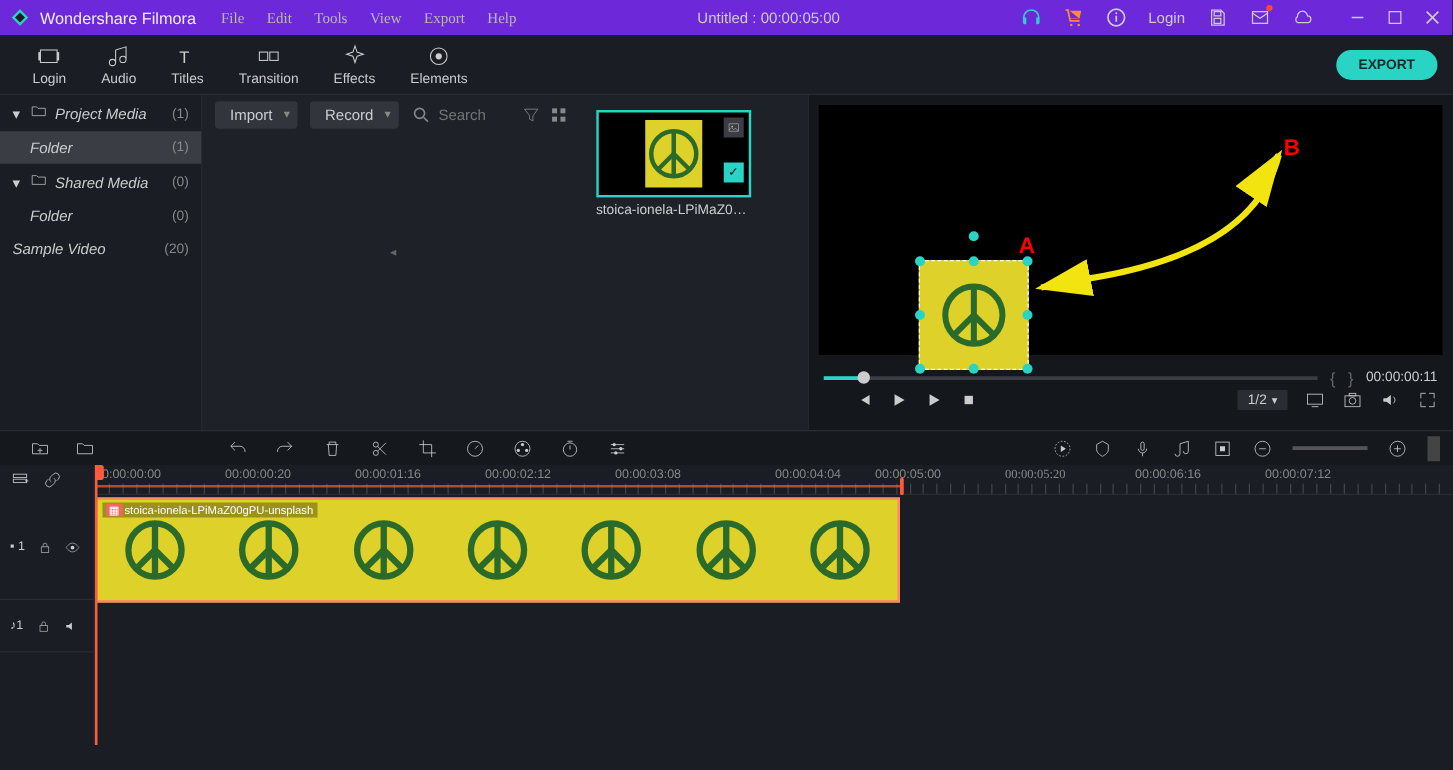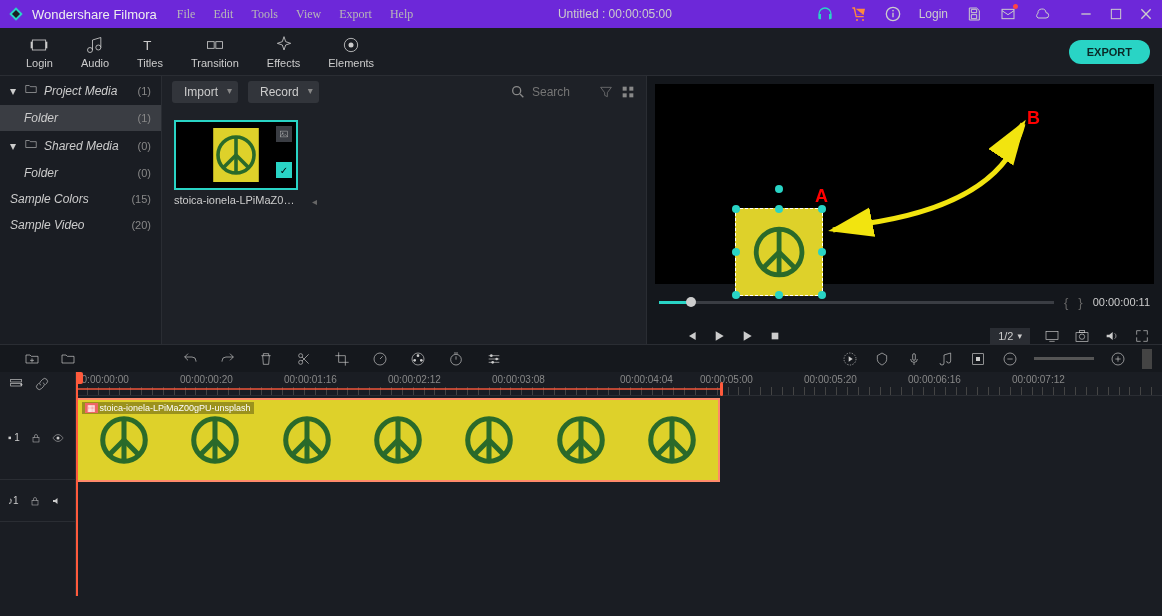--- a/index.html
+++ b/index.html
@@ -25,21 +25,21 @@
 .main { display: flex; height: 268px; }
 .sidebar { width: 162px; background: #1a1d23; border-right: 1px solid #2a2d33; }
 .side-item { display: flex; align-items: center; padding: 6px 10px; color: #ccc; cursor: pointer; }
 .side-item.active { background: #3a3d43; }
 .side-item .arrow { width: 10px; margin-right: 4px; }
 .side-item .folder-icon { width: 14px; margin-right: 6px; }
 .side-item .label { flex: 1; font-size: 12px; font-style: italic; }
 .side-item .count { color: #888; font-size: 11px; }
 .side-indent { padding-left: 24px; }
 
-.media-area { flex: 1; display: flex; flex-direction: column; background: #1e2127; position: relative; }
+.media-area { flex: 1; display: flex; flex-direction: row; background: #1e2127; position: relative; }
 .media-toolbar { height: 32px; display: flex; align-items: center; padding: 0 10px; gap: 10px; }
 .dropdown { background: #32353b; padding: 4px 20px 4px 12px; border-radius: 3px; color: #ccc; font-size: 12px; position: relative; cursor: pointer; }
 .dropdown::after { content: "▾"; position: absolute; right: 6px; font-size: 10px; color: #888; }
 .searchbox { margin-left: auto; display: flex; align-items: center; gap: 6px; color: #888; }
 .searchbox input { background: transparent; border: none; color: #ccc; font-size: 12px; outline: none; width: 60px; }
 .media-grid { padding: 12px; }
 .media-thumb { width: 124px; }
 .thumb-img { width: 124px; height: 70px; border: 2px solid #29d4c5; background: #000; display: flex; align-items: center; justify-content: center; position: relative; }
 .thumb-badges { position: absolute; right: 4px; top: 4px; display: flex; flex-direction: column; gap: 20px; align-items: center; }
 .badge { width: 16px; height: 16px; background: #3a3d43; display: flex; align-items: center; justify-content: center; font-size: 10px; }
@@ -59,21 +59,21 @@
 .ann-a { left: 160px; top: 102px; color: #f00; font-size: 18px; font-weight: bold; }
 .ann-b { left: 372px; top: 24px; color: #f00; font-size: 18px; font-weight: bold; }
 
 .preview-scrub { height: 20px; padding: 0 12px; display: flex; align-items: center; gap: 10px; }
 .scrub-track { flex: 1; height: 3px; background: #3a3d43; position: relative; }
 .scrub-fill { height: 100%; width: 8%; background: #29d4c5; }
 .scrub-knob { width: 10px; height: 10px; background: #ccc; border-radius: 50%; position: absolute; left: 8%; top: -4px; margin-left: -5px; }
 .timecode { color: #ccc; font-size: 11px; }
 .braces { color: #666; font-size: 13px; }
 
-.preview-controls { height: 32px; display: flex; align-items: flex-end; padding: 0 12px; gap: 14px; }
+.preview-controls { height: 32px; display: flex; align-items: flex-start; padding: 0 12px; gap: 14px; }
 .pc-center { display: flex; gap: 12px; margin-left: 24px; }
 .pc-right { margin-left: auto; display: flex; align-items: center; gap: 14px; }
 .pc-sel { font-size: 11px; color: #ccc; display: flex; align-items: center; gap: 4px; background: #2a2d33; padding: 2px 8px; }
 
 .bottom-toolbar { height: 28px; background: #15181d; display: flex; align-items: center; padding: 0 10px; border-top: 1px solid #2a2d33; }
 .side-bottom { width: 162px; display: flex; gap: 20px; padding-left: 14px; }
 .bt-left { display: flex; gap: 22px; margin-left: 10px; }
 .bt-right { margin-left: auto; display: flex; align-items: center; gap: 16px; }
 .zoom-slider { width: 60px; height: 3px; background: #555; }
 
@@ -260,24 +260,20 @@
           <span class="arrow">▾</span>
           <span class="folder-icon"><svg viewBox="0 0 24 24" width="14" height="14">
               <path d="M3 6h6l2 2h10v10H3z" fill="none" stroke="currentColor"></path>
             </svg></span>
           <span class="label">Shared Media</span>
           <span class="count">(0)</span>
         </div>
         <div class="side-item ptr side-indent">
           <span class="label">Folder</span>
           <span class="count">(0)</span>
-        </div>
-        <div class="side-item ptr">
-          <span class="label">Sample Colors</span>
-          <span class="count">(15)</span>
         </div>
         <div class="side-item ptr">
           <span class="label">Sample Video</span>
           <span class="count">(20)</span>
         </div>
       </div>
   </div>
 
   <div class="media-area">
     <div class="media-toolbar">
@@ -602,21 +598,21 @@
   <div class="tl-body">
     <div class="tl-ruler">
       <div id="ruler-ticks">
           <span class="tl-tick" style="left: 0px;">00:00:00:00</span>
           <span class="tl-tick" style="left: 104px;">00:00:00:20</span>
           <span class="tl-tick" style="left: 208px;">00:00:01:16</span>
           <span class="tl-tick" style="left: 312px;">00:00:02:12</span>
           <span class="tl-tick" style="left: 416px;">00:00:03:08</span>
           <span class="tl-tick" style="left: 520px; padding-left: 24px;">00:00:04:04</span>
           <span class="tl-tick" style="left: 624px;">00:00:05:00</span>
-          <span class="tl-tick" style="left: 728px;">00:00:05:20</span>
+          <span class="tl-tick" style="left: 728px; font-family: Liberation Serif, serif;">00:00:05:20</span>
           <span class="tl-tick" style="left: 832px;">00:00:06:16</span>
           <span class="tl-tick" style="left: 936px;">00:00:07:12</span>
           <span class="tl-tick" style="left: 1088px;">00:00:08:0</span>
         </div>
       <div class="tl-ticks-minor" id="ruler-minor">
           <span></span>
           <span></span>
           <span></span>
           <span></span>
           <span></span>

